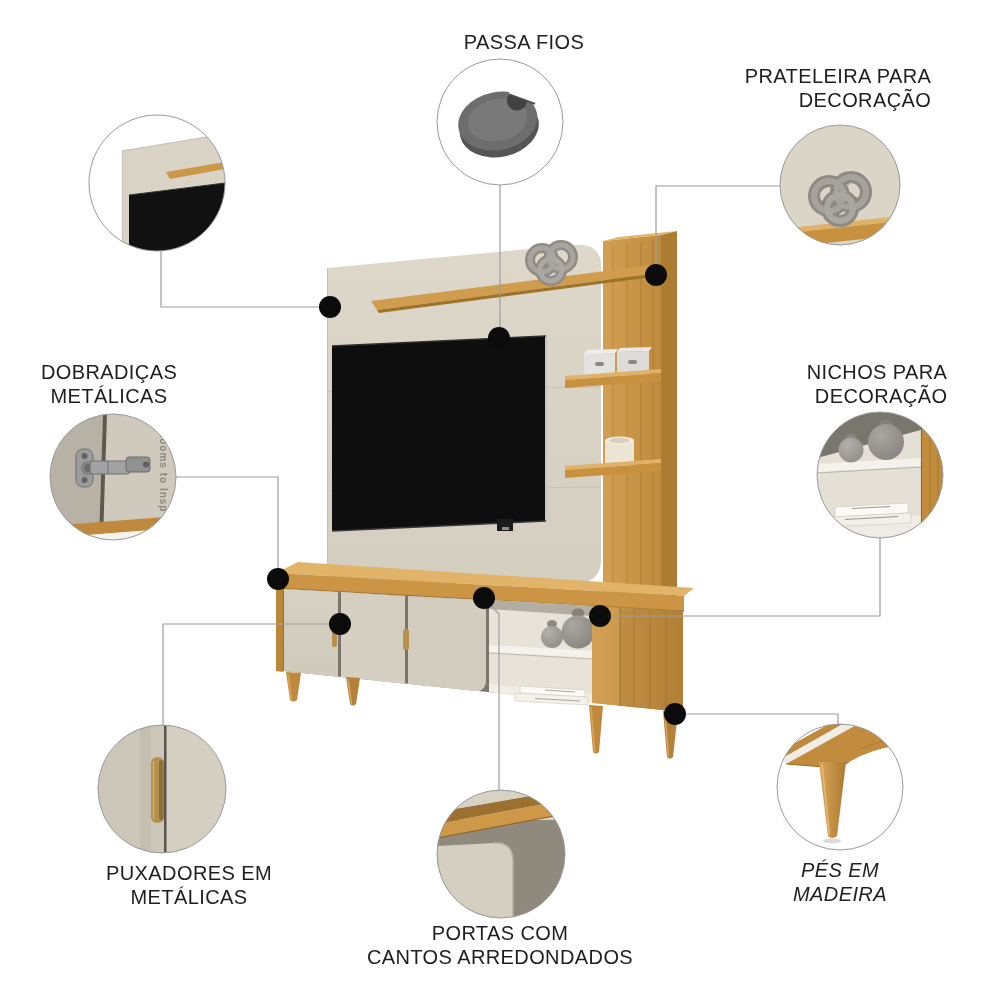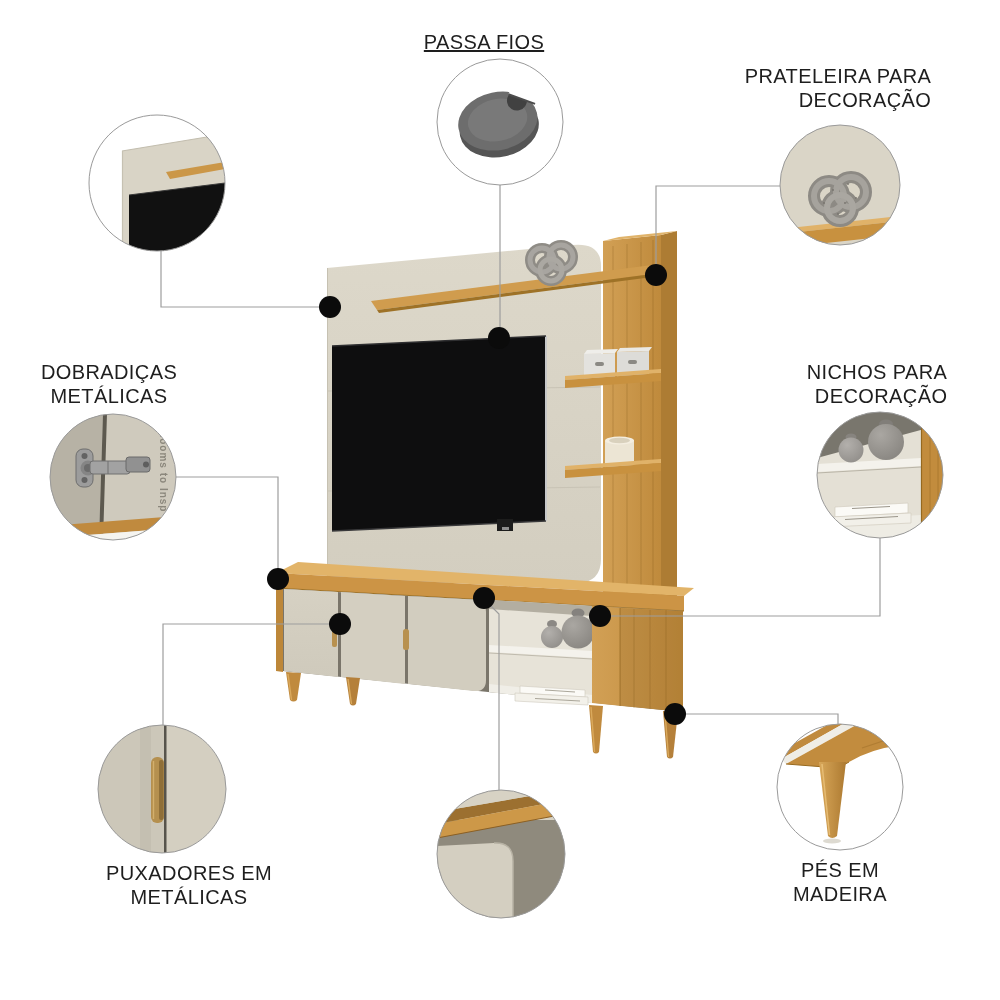--- a/index.html
+++ b/index.html
@@ -356,36 +356,40 @@
       <line x1="870" y1="733" x2="893" y2="726" stroke="rgba(120,80,20,0.25)" stroke-width="1.2"></line>
       <line x1="862" y1="748" x2="898" y2="736" stroke="rgba(120,80,20,0.25)" stroke-width="1.2"></line>
       <ellipse cx="832" cy="841" rx="9" ry="2.5" fill="#dddad1"></ellipse>
       <path d="M 819 762 L 846 762 L 837 836 Q 832 840 828 836 Z" fill="url(#footG)"></path>
       <line x1="822" y1="764" x2="829.5" y2="835" stroke="#e6bc74" stroke-width="1.5"></line>
     </g>
     <circle cx="840" cy="787" r="63" fill="none" stroke="#9a9a9a" stroke-width="1"></circle>
   </g>
 </svg>
 
-  <div class="callout-label" style="left:484px;top:30px;text-decoration:underline;">
+  <div class="callout-label" style="left:524px;top:30px;">
     <span>PASSA FIOS</span>
   </div>
   <div class="callout-label" style="left:838px;top:64px;text-align:right;">
     <span>PRATELEIRA PARA</span>
     <span>DECORAÇÃO</span>
   </div>
   <div class="callout-label" style="left:109px;top:360px;">
     <span>DOBRADIÇAS</span>
     <span>METÁLICAS</span>
   </div>
   <div class="callout-label" style="left:877px;top:360px;text-align:right;">
     <span>NICHOS PARA</span>
     <span>DECORAÇÃO</span>
   </div>
   <div class="callout-label" style="left:161px;top:861px;margin-left:28px;">
     <span>PUXADORES EM</span>
     <span>METÁLICAS</span>
   </div>
-  <div class="callout-label" style="left:840px;top:858px;">
+  <div class="callout-label" style="left:500px;top:921px;">
+    <span>PORTAS COM</span>
+    <span>CANTOS ARREDONDADOS</span>
+  </div>
+  <div class="callout-label" style="left:840px;top:858px;font-style:italic;">
     <span>PÉS EM</span>
     <span>MADEIRA</span>
   </div>
 </div>
 
 </body></html>

